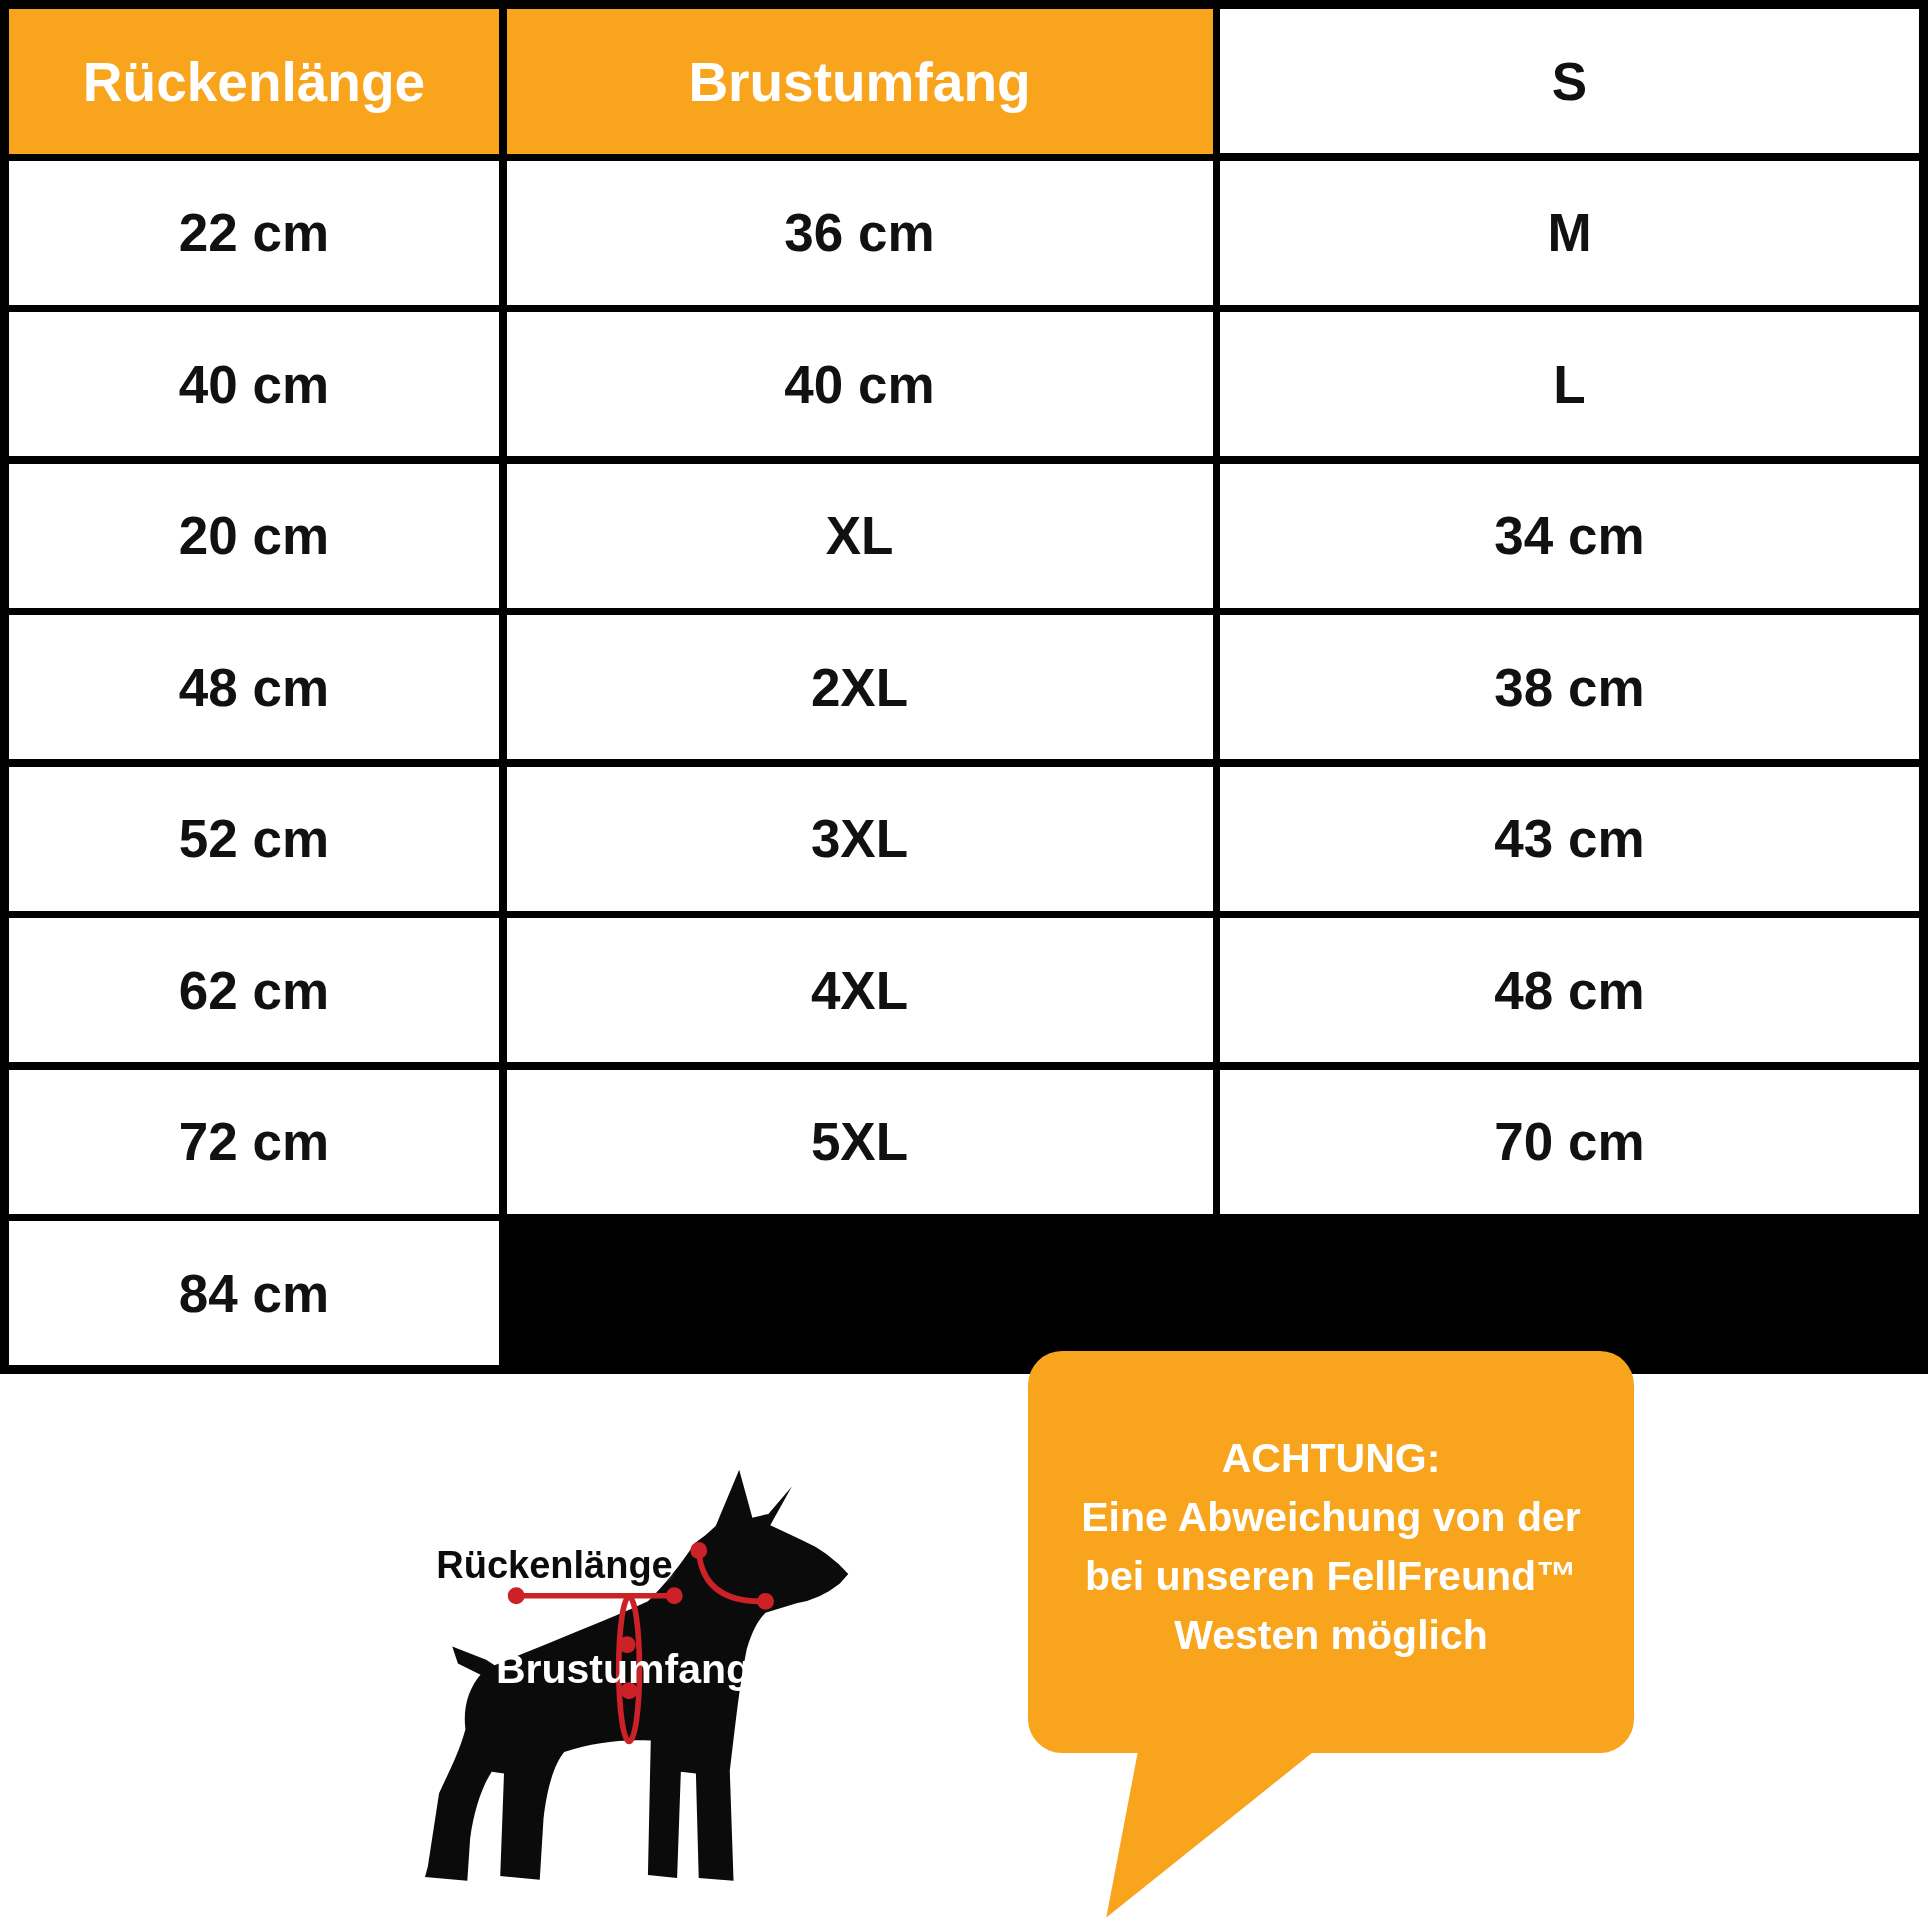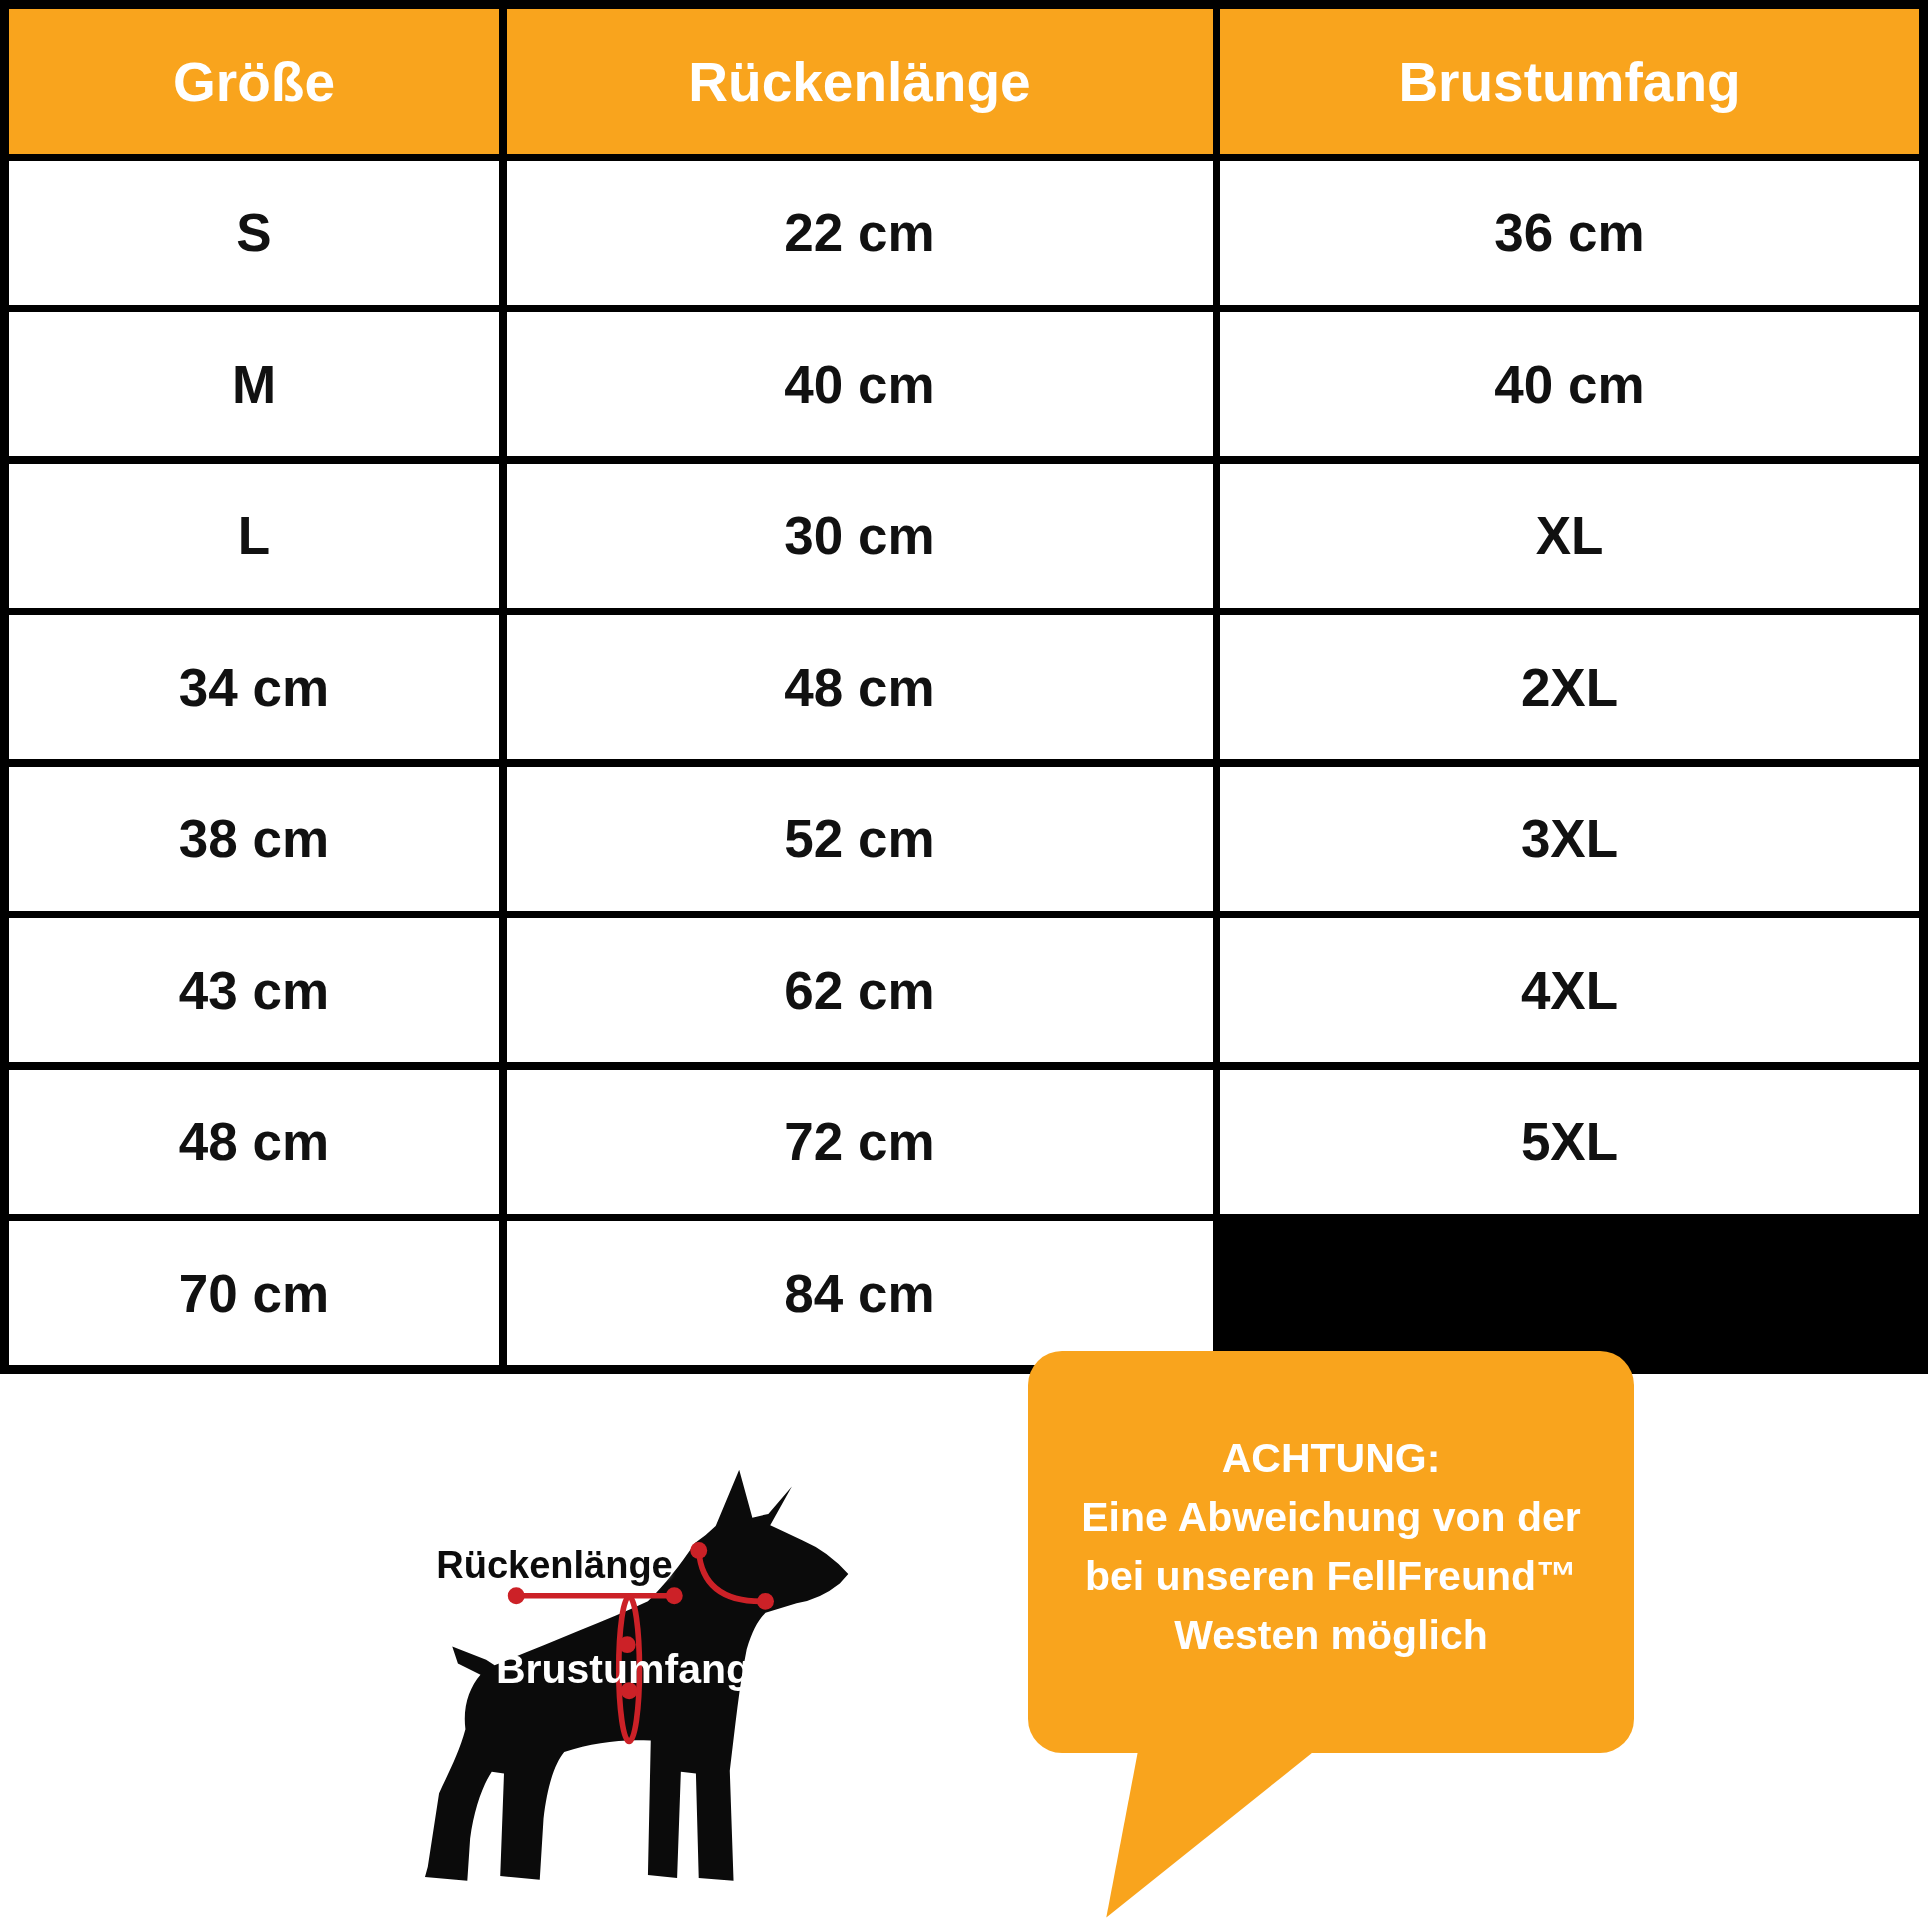--- a/index.html
+++ b/index.html
@@ -42,34 +42,33 @@
   .bubble .line{
     color:#ffffff;font-size:41px;font-weight:800;line-height:59px;
     text-align:center;white-space:nowrap;
   }
   .bubble-tail{position:absolute;left:1064px;top:1737px;z-index:4;}
 </style>
 </head>
 <body>
 
 <div class="size-table">
-  <div class="cell head">Größe</div>
   <div class="cell head">Rückenlänge</div>
   <div class="cell head">Brustumfang</div>
 
   <div class="cell">S</div>
   <div class="cell">22 cm</div>
   <div class="cell">36 cm</div>
 
   <div class="cell">M</div>
   <div class="cell">40 cm</div>
   <div class="cell">40 cm</div>
 
   <div class="cell">L</div>
-  <div class="cell">30 cm</div>
+  <div class="cell">20 cm</div>
 
   <div class="cell">XL</div>
   <div class="cell">34 cm</div>
   <div class="cell">48 cm</div>
 
   <div class="cell">2XL</div>
   <div class="cell">38 cm</div>
   <div class="cell">52 cm</div>
 
   <div class="cell">3XL</div>

